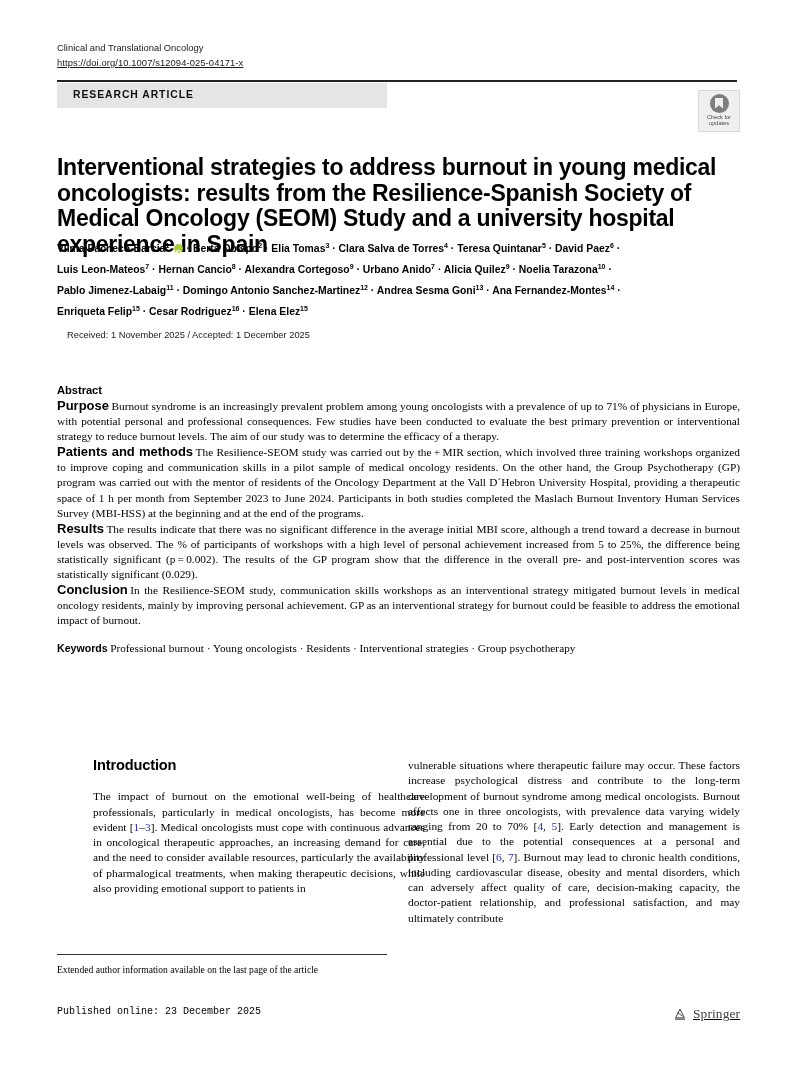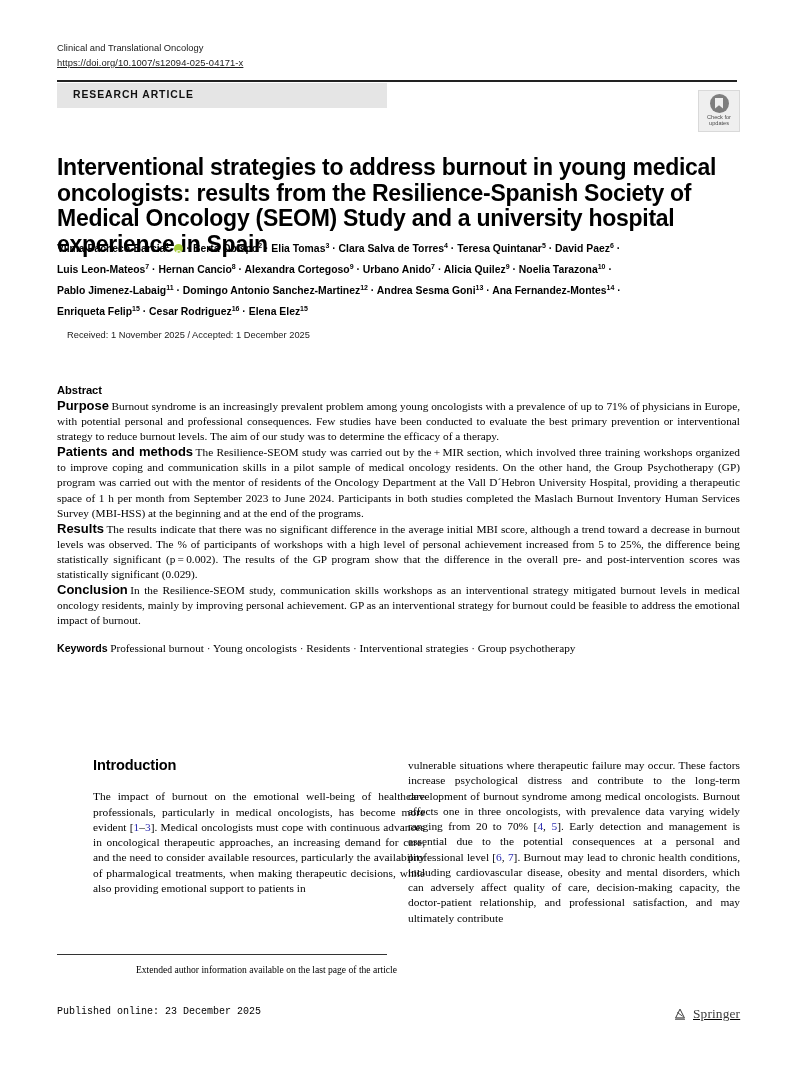--- a/index.html
+++ b/index.html
@@ -241,21 +241,20 @@
   }
   .footnote {
     position: absolute;
     left: 57px;
     top: 963px;
     width: 340px;
     font-family: "Liberation Serif", serif;
     font-size: 9.6px;
     line-height: 13px;
     color: #000;
-    text-align: right;
   }
   .published {
     position: absolute;
     left: 57px;
     top: 1005px;
     width: 340px;
     font-family: Liberation Mono, monospace;
     font-size: 10px;
     line-height: 13px;
     color: #000;

